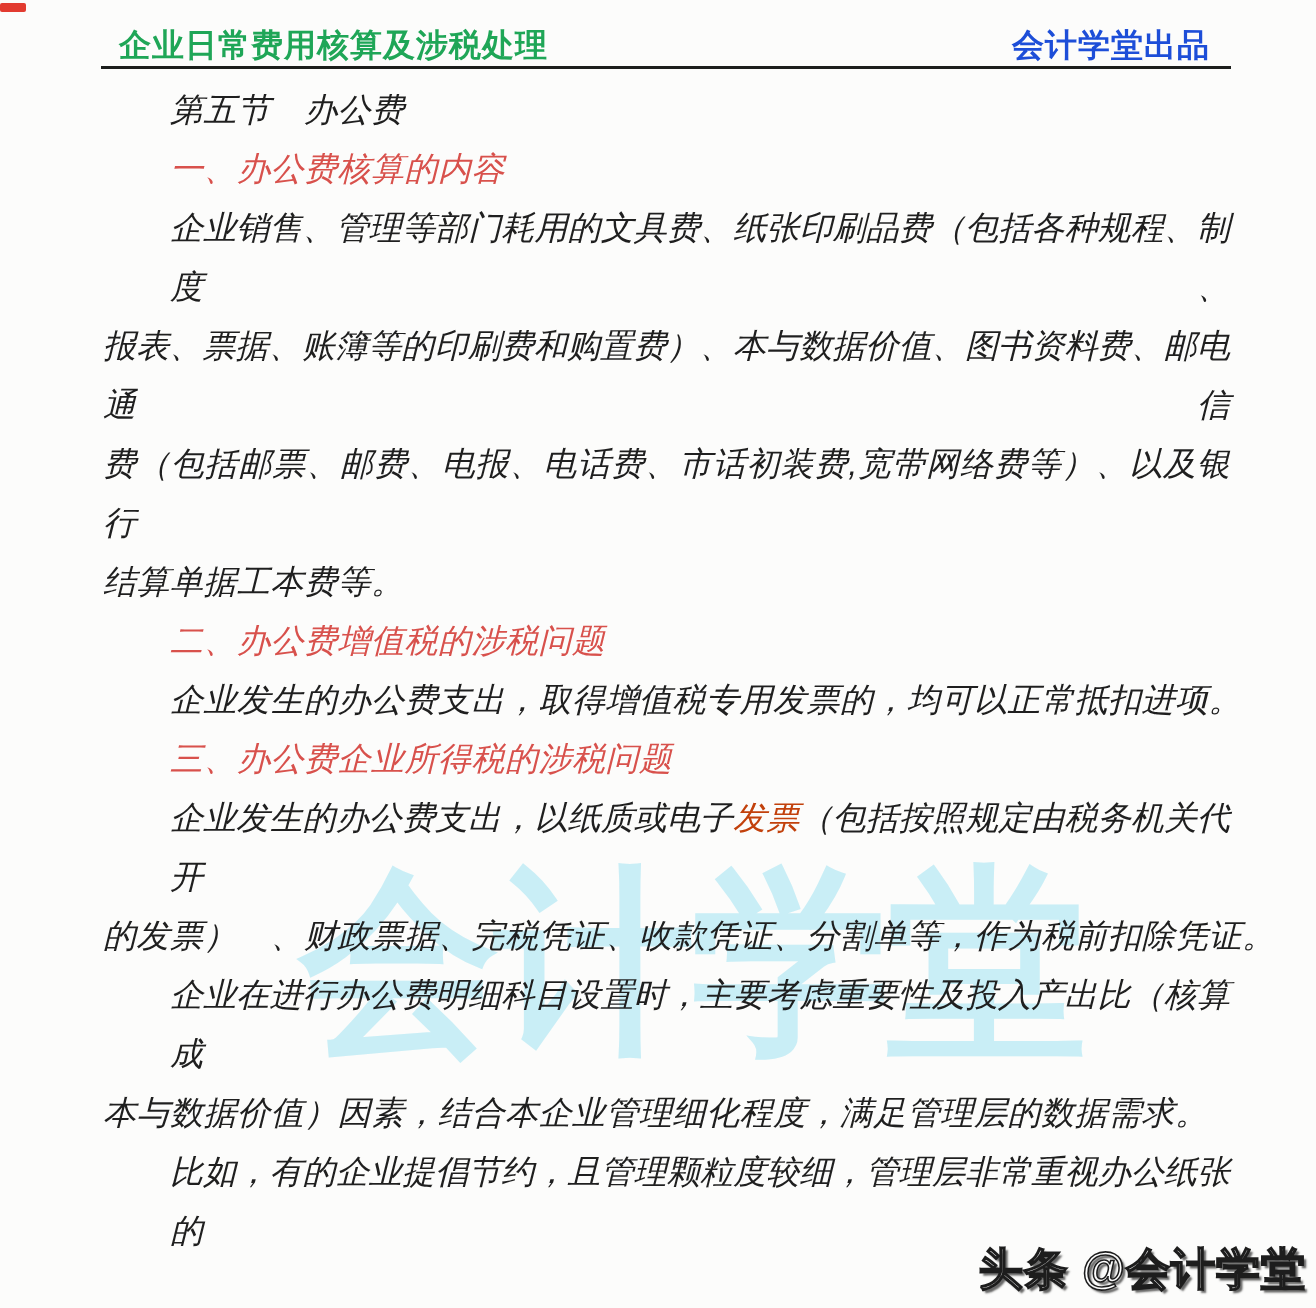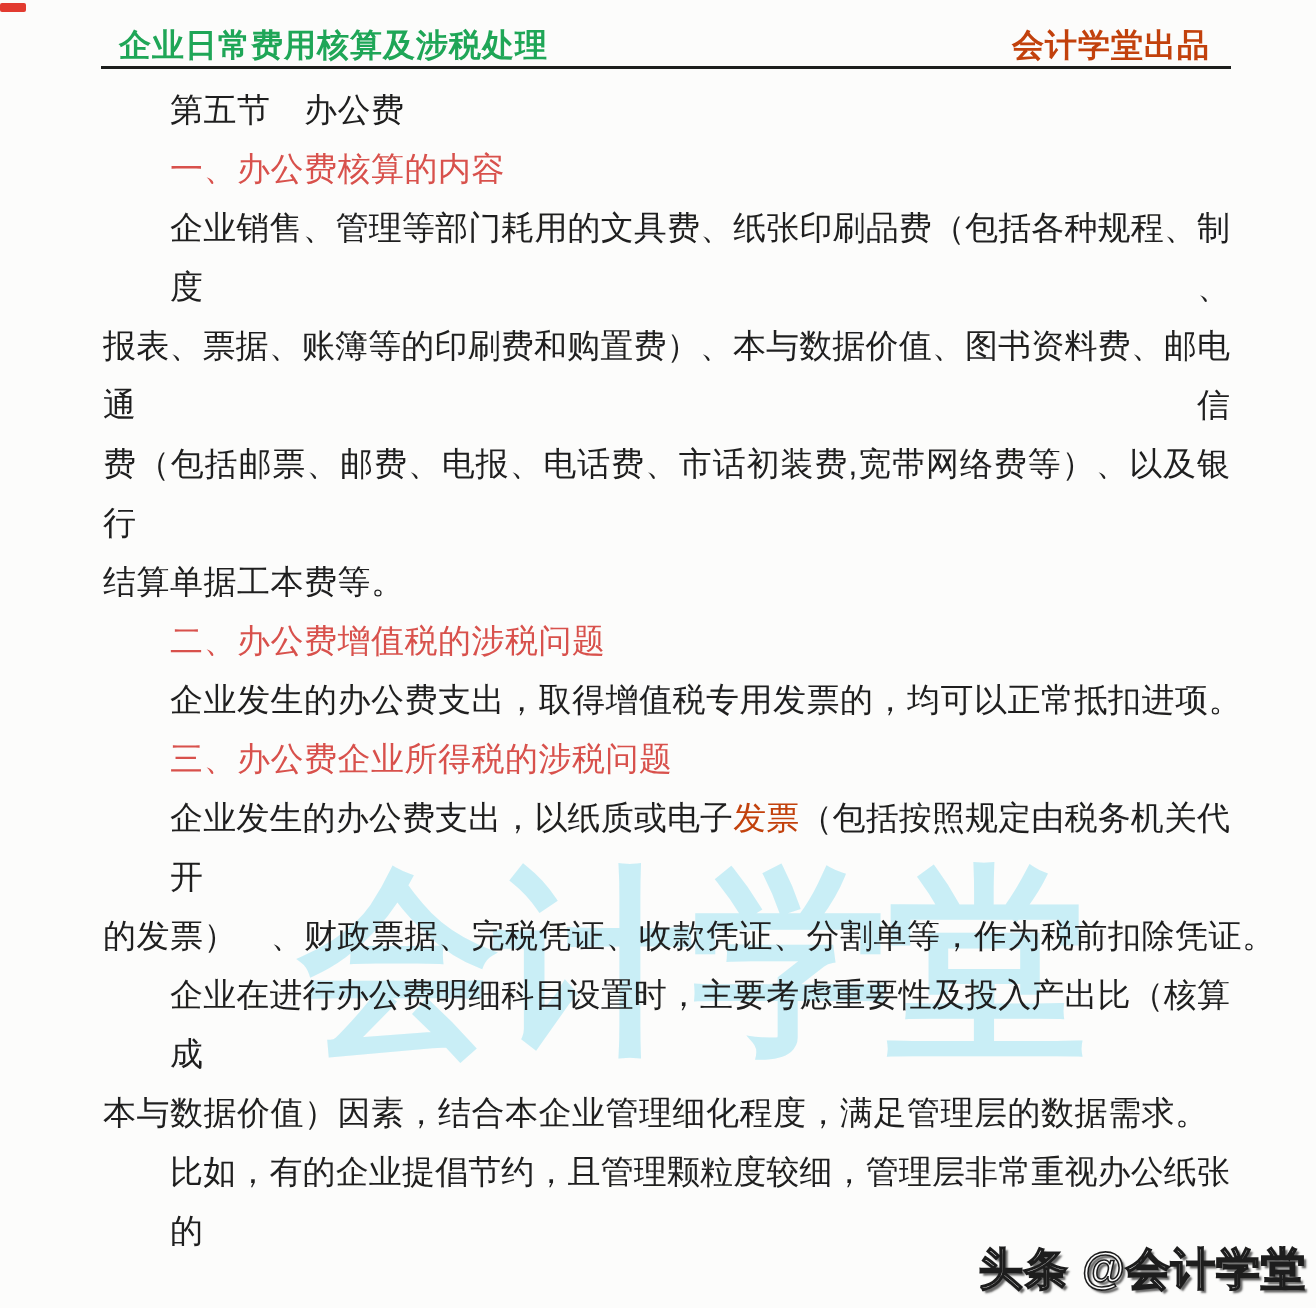--- a/index.html
+++ b/index.html
@@ -13,21 +13,21 @@
   .header{
     position:absolute;left:0;top:0;width:1316px;height:72px;z-index:3;
   }
   .header-left{
     position:absolute;left:119px;top:24px;
     font-size:32px;font-weight:bold;color:#1fa657;letter-spacing:1px;
     white-space:nowrap;
   }
   .header-right{
     position:absolute;right:106px;top:24px;
-    font-size:32px;font-weight:bold;color:#c2410c;letter-spacing:1px;
+    font-size:32px;font-weight:bold;color:#1d4ed8;letter-spacing:1px;
     white-space:nowrap;
     font-family:Liberation Mono, monospace;
   }
   .header-rule{
     position:absolute;left:101px;top:66px;width:1130px;height:3px;
     background:#1c1e1c;
   }
   .corner-mark{
     position:absolute;left:0px;top:3px;width:26px;height:9px;
     background:#e23b30;border-radius:2px;z-index:4;
@@ -39,21 +39,21 @@
     color:#c9eef6;letter-spacing:-4px;white-space:nowrap;
     user-select:none;
     margin-left:31px;
   }
   
   .content{
     position:absolute;left:103px;top:72px;width:1127px;z-index:2;
     padding-top:8px;
     font-size:33px;color:#1f1f1f;line-height:59px;
   }
-  .ln{white-space:nowrap;letter-spacing:0.5px;}
+  .ln{white-space:nowrap;letter-spacing:0.5px;font-style:italic;}
   .ln.indent{padding-left:67px;}
   .ln.fill{
     white-space:normal;
     text-align:justify;
     text-align-last:justify;
     letter-spacing:0;
   }
   .ln.red{color:#d8514c;}
   .red-inline{color:#c2410c;}
   

